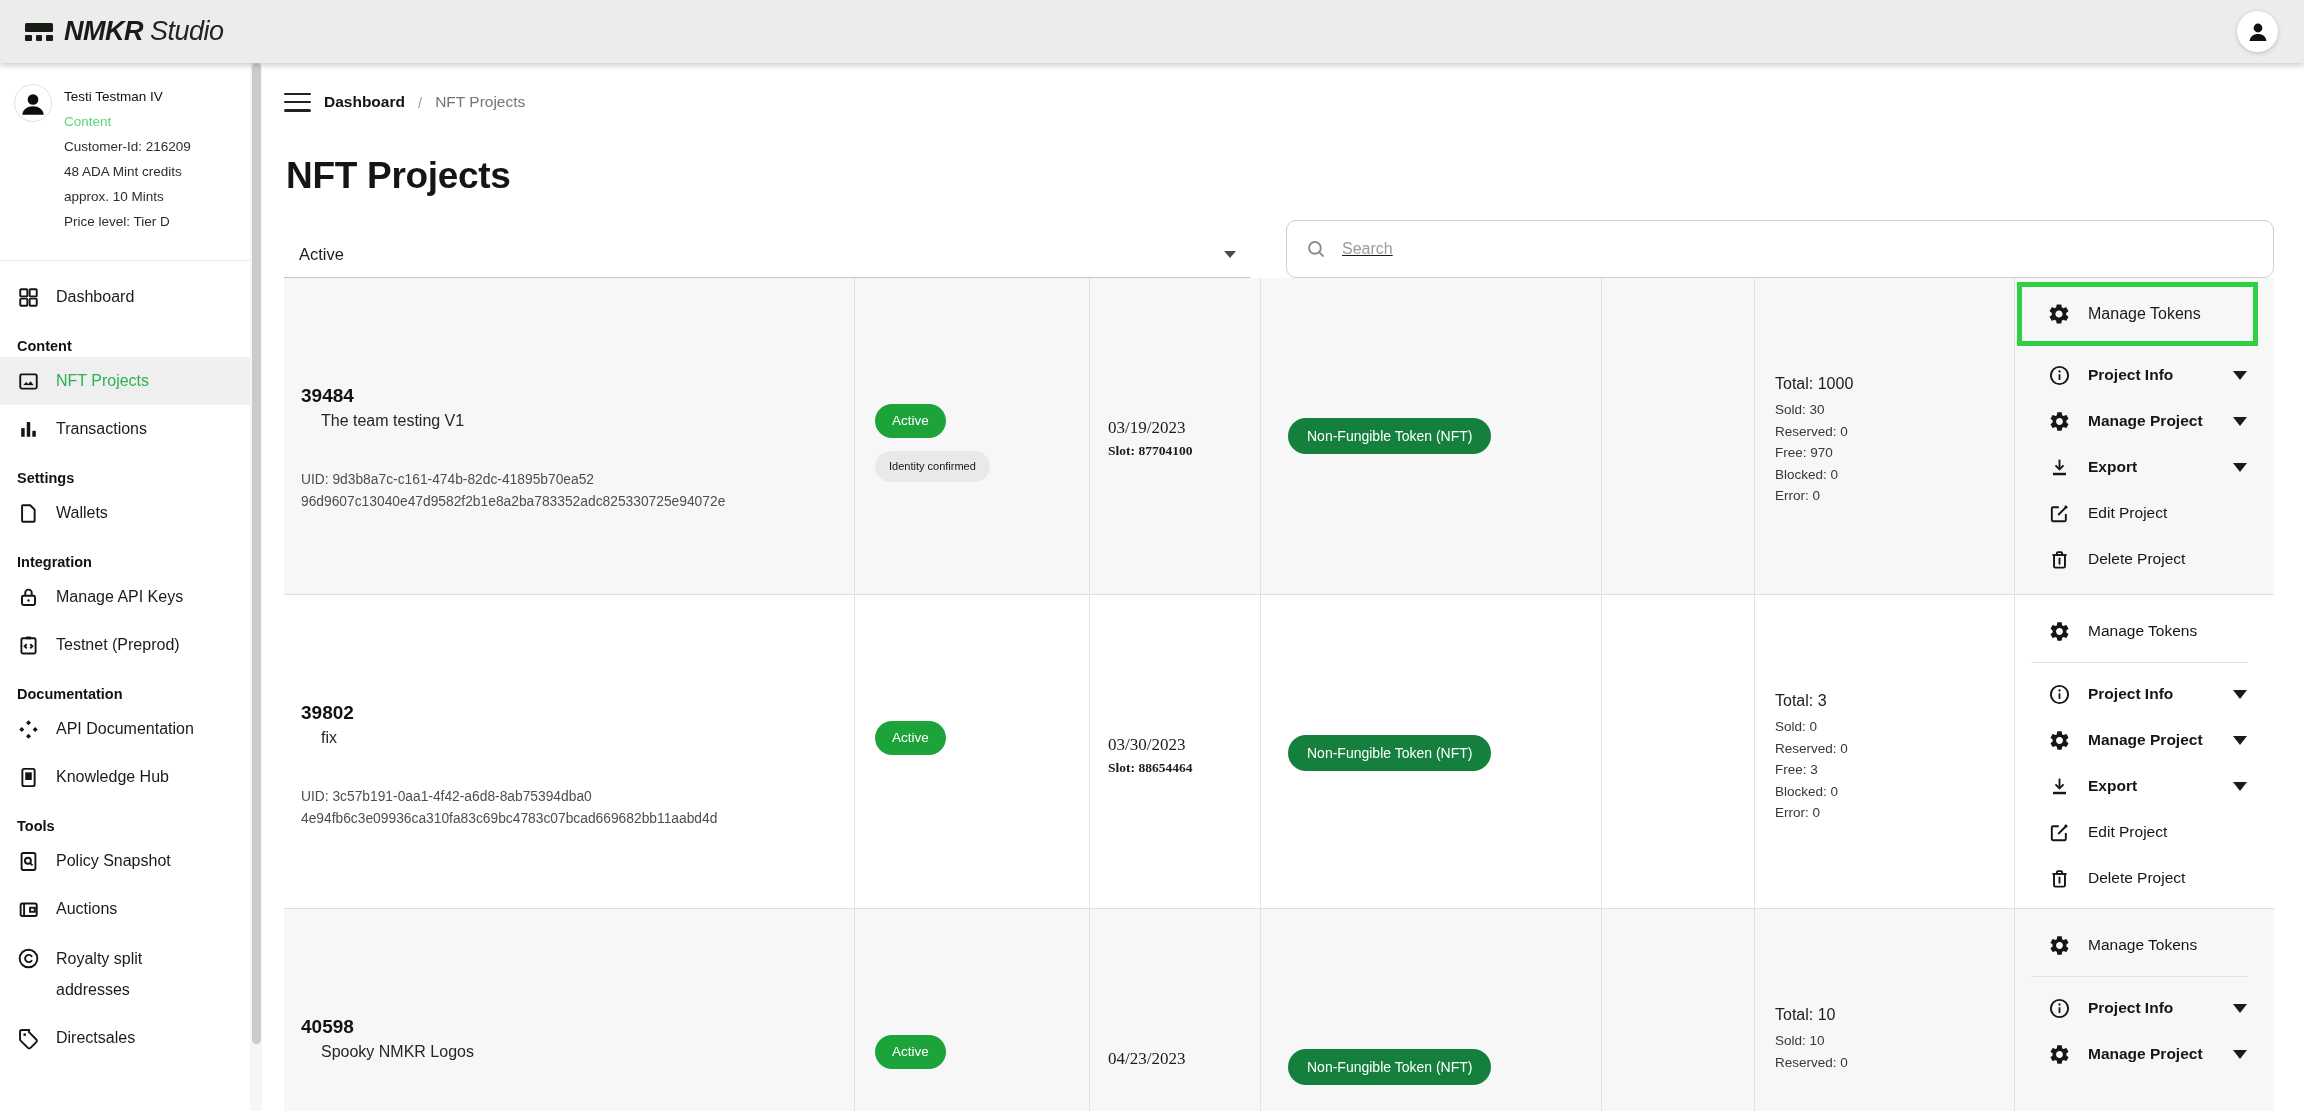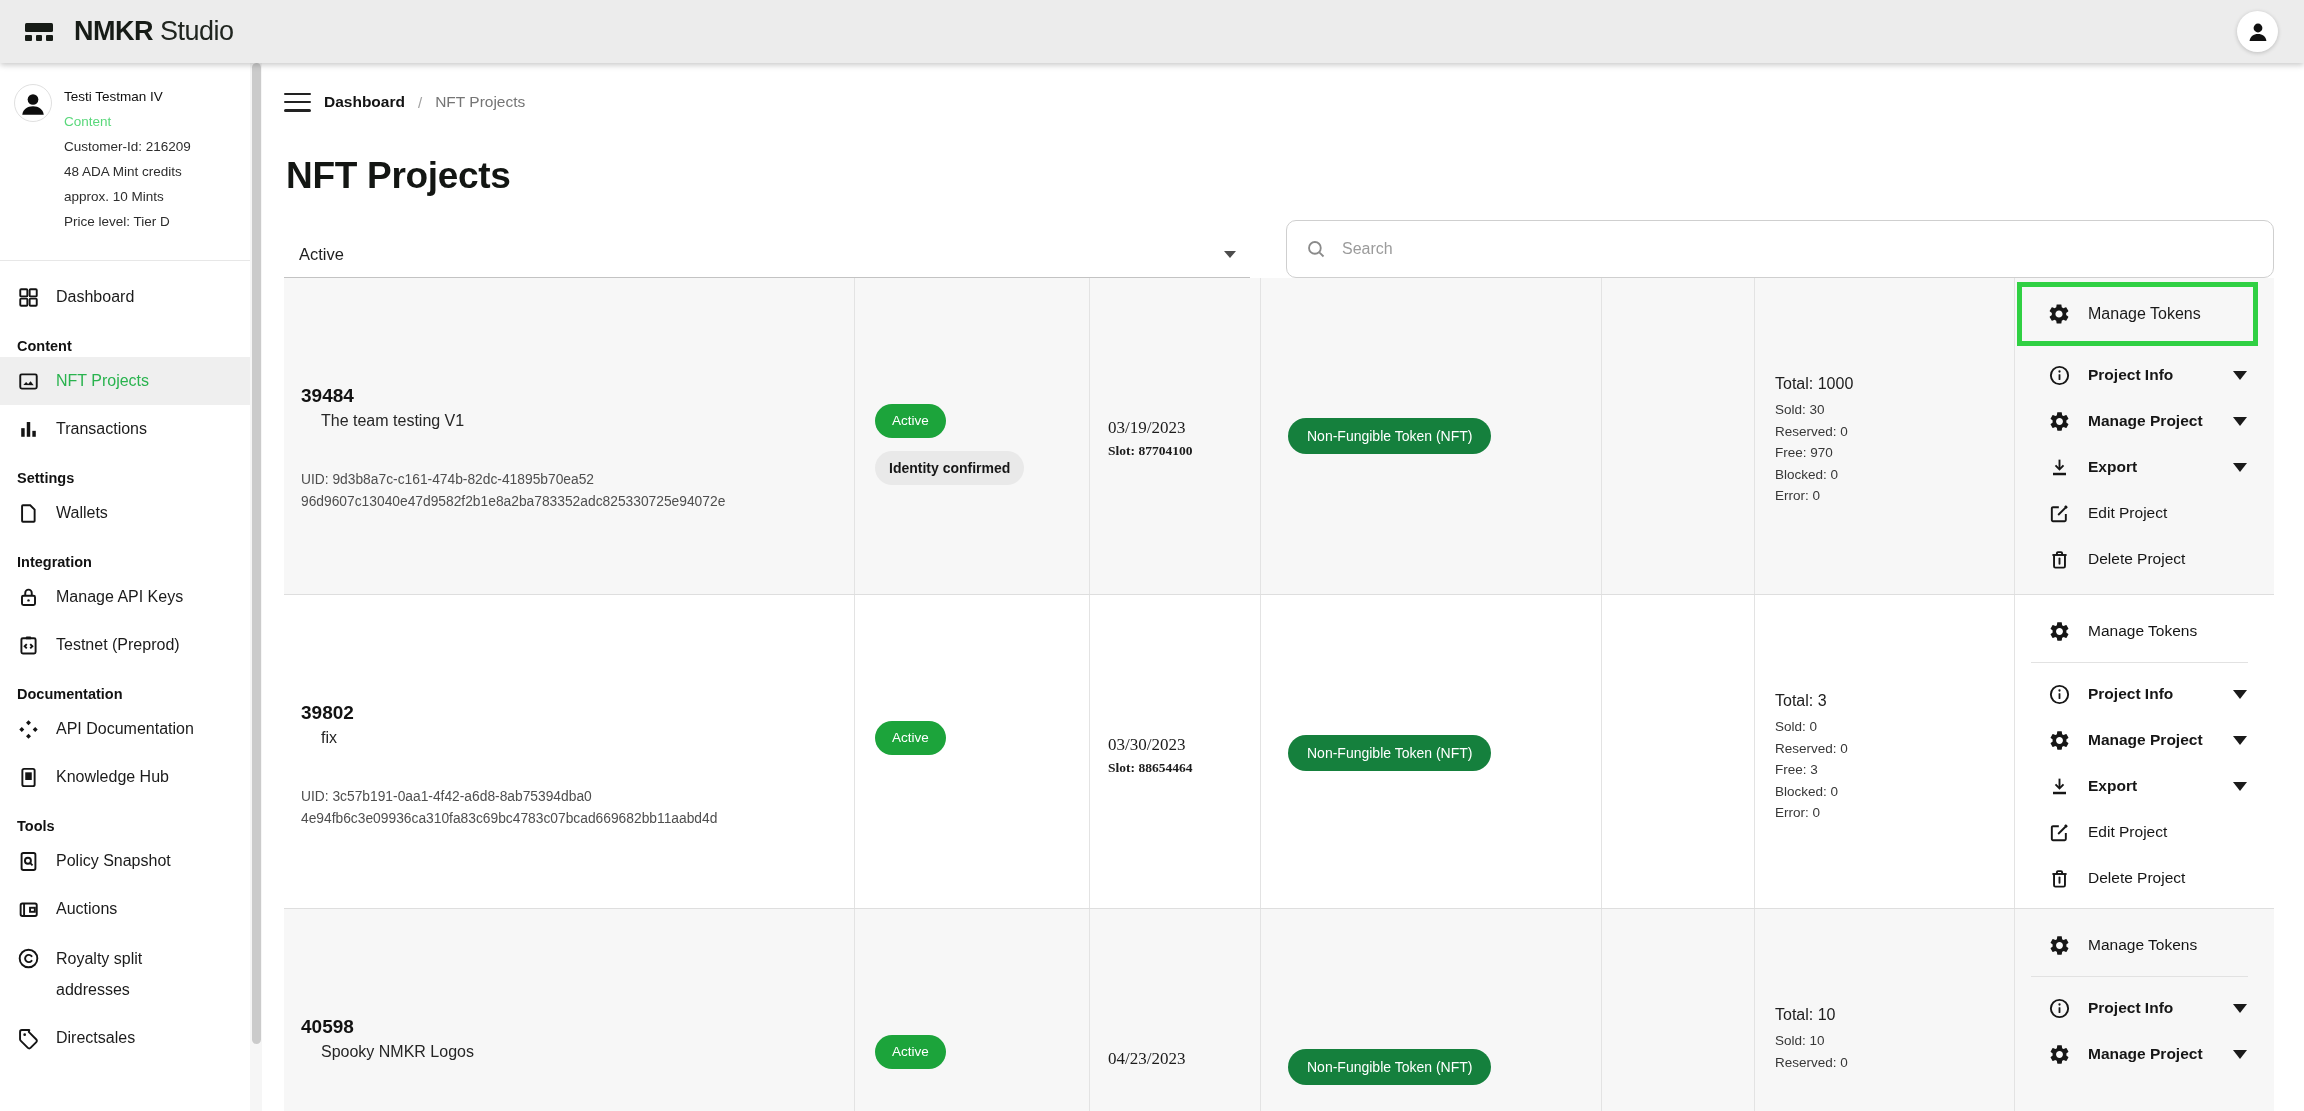--- a/index.html
+++ b/index.html
@@ -3,21 +3,21 @@
 <meta charset="utf-8">
 <style>
   html,body{margin:0;padding:0;width:2304px;height:1111px;overflow:hidden;background:#fff;
     font-family:"Liberation Sans",sans-serif;color:#1a1a1a;}
   *{box-sizing:border-box;}
   svg{display:block;}
 
   
   .topbar{height:63px;background:#ececec;display:flex;align-items:center;
     padding:0 26px 0 25px;box-shadow:0 2px 6px rgba(0,0,0,.22);position:relative;z-index:10;}
-  .logo{display:flex;align-items:center;gap:21px;}
+  .logo{display:flex;align-items:center;gap:11px;font-style:italic;}
   .logo-mark{width:28px;height:26px;display:flex;flex-direction:column;justify-content:center;gap:3px;}
   .lm-bar{width:28px;height:9px;background:#171c17;border-radius:1.5px;}
   .lm-teeth{display:flex;gap:4px;}
   .lm-tooth{width:7px;height:6px;background:#171c17;border-radius:1px;}
   .logo-text{font-size:27px;letter-spacing:-.5px;color:#171c17;white-space:nowrap;}
   .logo-text .lb{font-weight:700;}
   .logo-text .ls{font-weight:400;margin-left:7px;color:#20251f;}
   .topbar-avatar{margin-left:auto;width:41px;height:41px;border-radius:50%;background:#fff;
     display:flex;align-items:center;justify-content:center;box-shadow:0 1px 4px rgba(0,0,0,.2);cursor:pointer;}
 
@@ -56,21 +56,21 @@
   .bc-cur{color:#757575;font-size:15.5px;}
   .page-title{margin:40px 0 0 2px;font-size:37px;font-weight:800;letter-spacing:-.3px;
     line-height:44px;color:#131613;}
 
   .controls{margin-top:22px;display:flex;align-items:flex-end;gap:36px;}
   .filter{width:966px;flex:none;height:46px;border-bottom:1px solid #c3c3c3;display:flex;
     align-items:center;justify-content:space-between;padding:0 14px 0 15px;font-size:16.5px;color:#1e1e1e;cursor:pointer;}
   .caret-sm{width:0;height:0;border-left:6.5px solid transparent;border-right:6.5px solid transparent;
     border-top:7.5px solid #4c4c4c;}
   .search-box{flex:1;height:58px;border:1.6px solid #cfcfcf;border-radius:10px;background:#fff;
-    display:flex;align-items:center;gap:13px;padding:0 18px;}
+    display:flex;align-items:center;gap:13px;padding:0 18px;text-decoration:underline;}
   .search-box svg{width:22px;height:22px;color:#8a8a8a;flex:none;}
   .search-box input{flex:1;border:0;outline:0;background:transparent;font-size:16px;
     font-family:inherit;color:#222;}
   .search-box input::placeholder{color:#9b9b9b;}
 
   
   .grid{display:grid;grid-template-columns:570px 235px 171px 341px 153px 260px 258px;}
   .thead{height:56px;align-items:center;border-bottom:1px solid #d6d6d6;}
   .th{font-size:15.5px;font-weight:700;color:#111;padding-left:18px;}
   .th-prefix{padding-left:26px;}
@@ -84,21 +84,21 @@
   .c-type{padding-top:140px;padding-left:27px;}
   .c-counts{padding-top:94px;padding-left:20px;}
   .c-actions{padding:4px 14px 0 2px;}
 
   .proj-id{font-size:19px;font-weight:700;color:#121212;line-height:26px;}
   .proj-name{font-size:16px;color:#262626;line-height:24px;margin-left:20px;}
   .proj-uid{margin-top:36px;font-size:13.8px;color:#4e4e4e;line-height:22px;}
   .proj-hash{font-size:13.8px;color:#4e4e4e;line-height:22px;}
 
   .badge-green{background:#1ca43b;color:#fff;font-size:13.5px;line-height:1;padding:10px 17px;border-radius:999px;}
-  .badge-gray{margin-top:13px;background:#e9e9e9;color:#161616;font-weight:700;font-size:14px;
+  .badge-gray{margin-top:13px;background:#e9e9e9;color:#161616;font-weight:400;font-size:11px;
     line-height:1;padding:10px 14px;border-radius:999px;}
   .date{font-size:17px;color:#1c1c1c;line-height:23px;}
   .slot{margin-top:4px;font-size:13.5px;font-weight:700;color:#1c1c1c;}
   .pill-blue{display:inline-block;background:#15803d;color:#fff;font-size:14px;line-height:1;
     padding:11px 19px;border-radius:999px;white-space:nowrap;}
   .c-total{font-size:16px;color:#202020;line-height:23px;margin-bottom:4px;}
   .c-line{font-size:13.5px;color:#373737;line-height:21.5px;}
 
   .mt-box{height:64px;border:5px solid #30d043;display:flex;align-items:center;gap:17px;
     padding-left:25px;margin-bottom:6px;cursor:pointer;}

